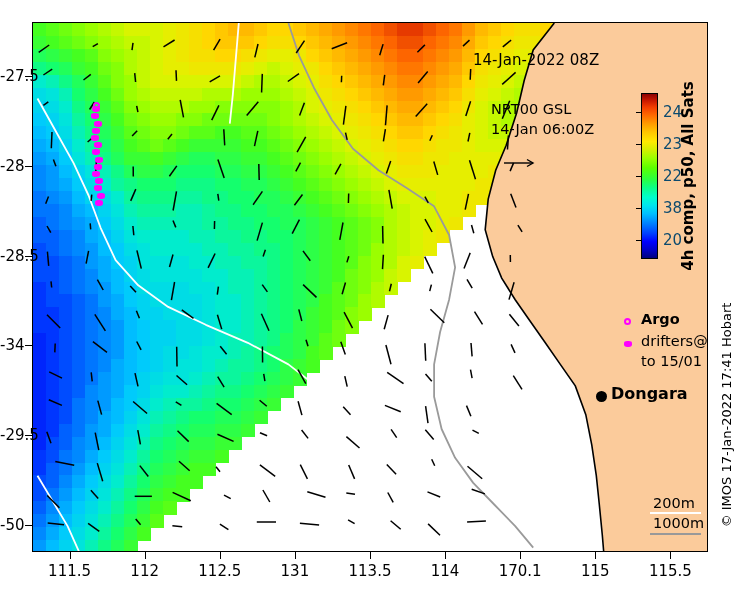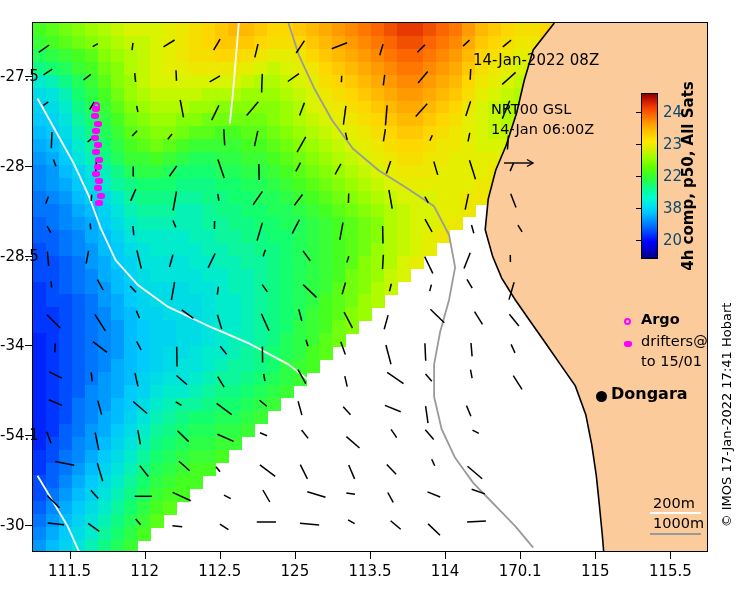--- a/index.html
+++ b/index.html
@@ -1498,33 +1498,33 @@
   <div id="yaxis">
       <div class="ytick-mark" style="left:25px;top:75.9px;width:7px;"></div>
       <div class="ytick-lab" style="left:0px;top:75.9px;width:24px;text-align:right;">-27.5</div>
       <div class="ytick-mark" style="left:25px;top:165.7px;width:7px;"></div>
       <div class="ytick-lab" style="left:0px;top:165.7px;width:24px;text-align:right;">-28</div>
       <div class="ytick-mark" style="left:25px;top:255.6px;width:7px;"></div>
       <div class="ytick-lab" style="left:0px;top:255.6px;width:24px;text-align:right;">-28.5</div>
       <div class="ytick-mark" style="left:25px;top:345.4px;width:7px;"></div>
       <div class="ytick-lab" style="left:0px;top:345.4px;width:24px;text-align:right;">-34</div>
       <div class="ytick-mark" style="left:25px;top:435.2px;width:7px;"></div>
-      <div class="ytick-lab" style="left:0px;top:435.2px;width:24px;text-align:right;">-54.1</div>
+      <div class="ytick-lab" style="left:0px;top:435.2px;width:24px;text-align:right;">-29.5</div>
       <div class="ytick-mark" style="left:25px;top:525.1px;width:7px;"></div>
-      <div class="ytick-lab" style="left:0px;top:525.1px;width:24px;text-align:right;">-30</div>
+      <div class="ytick-lab" style="left:0px;top:525.1px;width:24px;text-align:right;">-50</div>
     </div>
   <div id="xaxis">
       <div class="xtick-mark" style="left:69.6px;top:552px;height:7px;"></div>
       <div class="xtick-lab" style="left:69.6px;top:562px;">111.5</div>
       <div class="xtick-mark" style="left:144.7px;top:552px;height:7px;"></div>
       <div class="xtick-lab" style="left:144.7px;top:562px;">112</div>
       <div class="xtick-mark" style="left:219.8px;top:552px;height:7px;"></div>
       <div class="xtick-lab" style="left:219.8px;top:562px;">112.5</div>
       <div class="xtick-mark" style="left:294.9px;top:552px;height:7px;"></div>
-      <div class="xtick-lab" style="left:294.9px;top:562px;">125</div>
+      <div class="xtick-lab" style="left:294.9px;top:562px;">131</div>
       <div class="xtick-mark" style="left:370.0px;top:552px;height:7px;"></div>
       <div class="xtick-lab" style="left:370.0px;top:562px;">113.5</div>
       <div class="xtick-mark" style="left:445.1px;top:552px;height:7px;"></div>
       <div class="xtick-lab" style="left:445.1px;top:562px;">114</div>
       <div class="xtick-mark" style="left:520.2px;top:552px;height:7px;"></div>
       <div class="xtick-lab" style="left:520.2px;top:562px;">170.1</div>
       <div class="xtick-mark" style="left:595.3px;top:552px;height:7px;"></div>
       <div class="xtick-lab" style="left:595.3px;top:562px;">115</div>
       <div class="xtick-mark" style="left:670.4px;top:552px;height:7px;"></div>
       <div class="xtick-lab" style="left:670.4px;top:562px;">115.5</div>

